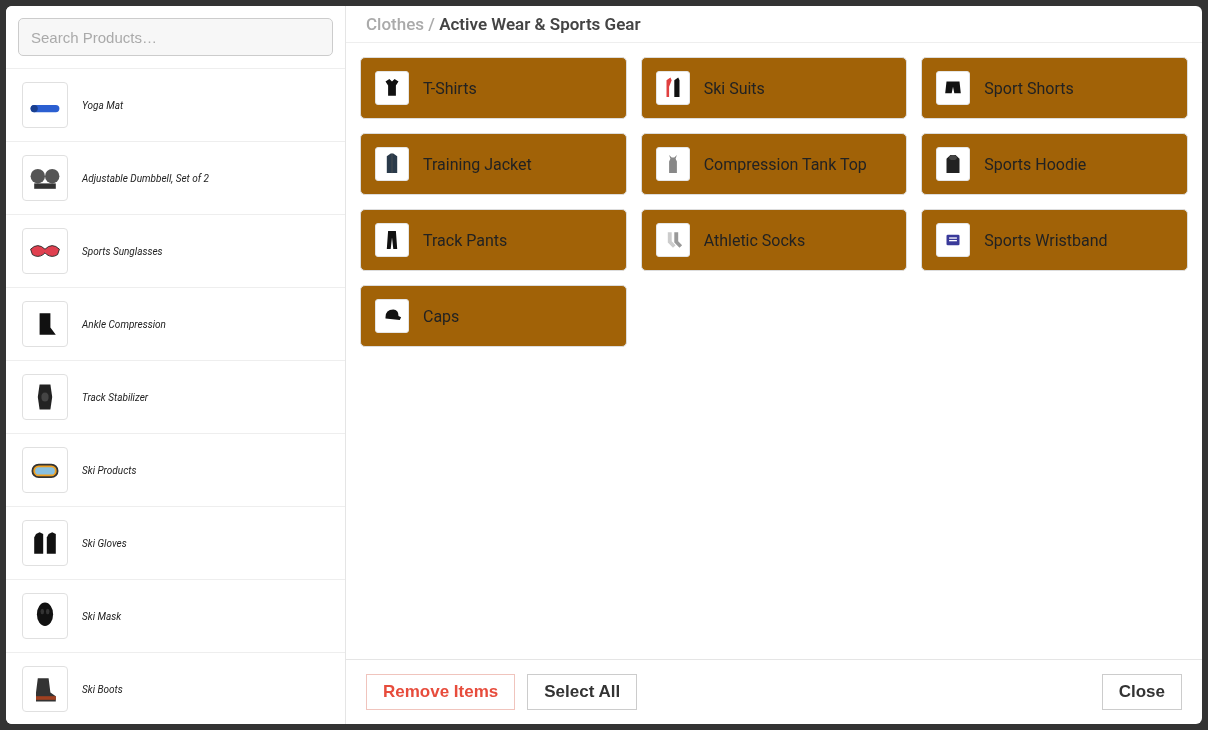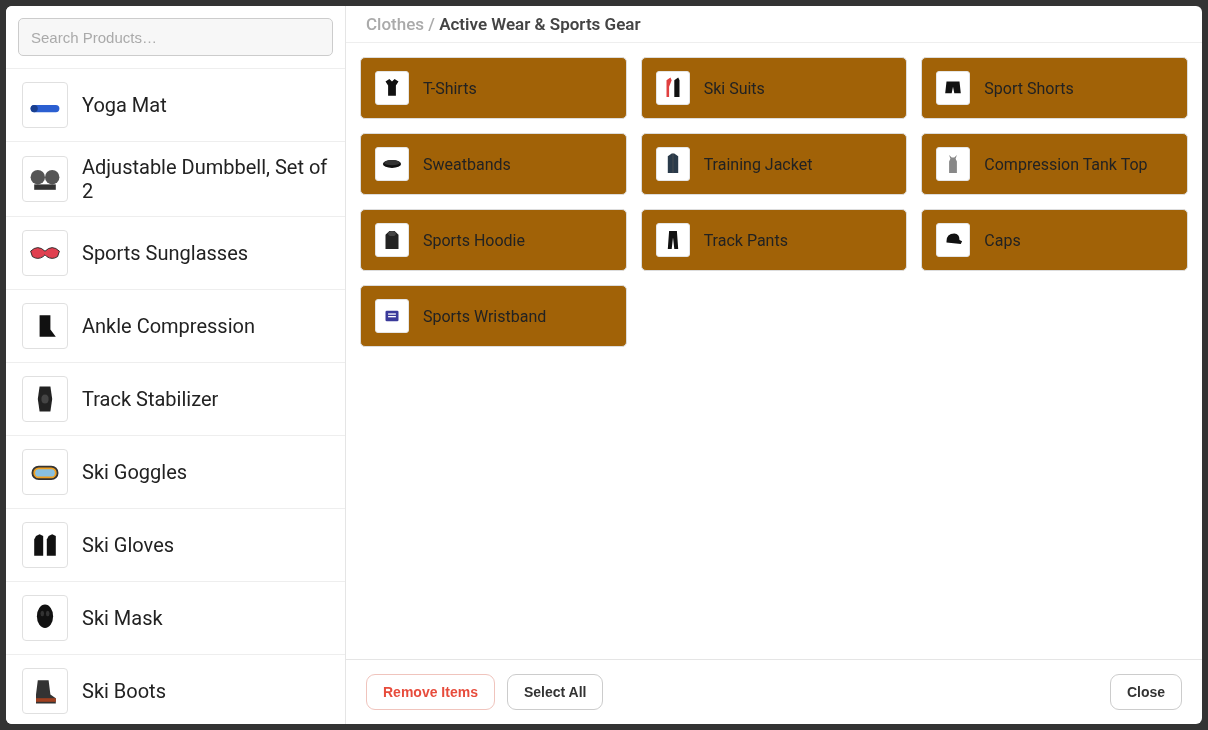--- a/index.html
+++ b/index.html
@@ -71,22 +71,23 @@
       align-items: center;
       justify-content: center;
       background: #fff;
       flex-shrink: 0;
     }
     .thumb svg {
       width: 36px;
       height: 36px;
     }
     .sidebar-label {
-      font-size: 20px;
+      font-size: 10px;
       color: #222;
+      font-style: italic;
     }
     .main {
       flex: 1;
       display: flex;
       flex-direction: column;
     }
     .breadcrumb {
       padding: 8px 20px;
       border-bottom: 1px solid #eee;
       font-size: 17px;
@@ -142,23 +143,23 @@
       border-top: 1px solid #e5e5e5;
       padding: 14px 20px;
       display: flex;
       align-items: center;
       gap: 12px;
     }
     .btn {
       height: 36px;
       padding: 0 16px;
       border: 1px solid #ccc;
-      border-radius: 9px;
-      background: #fff;
-      font-size: 14px;
+      border-radius: 0;
+      background: #fff;
+      font-size: 17px;
       font-weight: 600;
       cursor: pointer;
       display: flex;
       align-items: center;
       color: #333;
     }
     .btn-danger {
       color: #e74c3c;
       border-color: #f0c4bd;
     }
@@ -219,21 +220,21 @@
           </div>
           <span class="sidebar-label">Track Stabilizer</span>
         </div>
         <div class="sidebar-item">
           <div class="thumb">
             <svg viewBox="0 0 40 40">
               <rect x="6" y="14" width="28" height="14" rx="7" fill="#f0a020" stroke="#333" stroke-width="2"></rect>
               <rect x="9" y="17" width="22" height="8" rx="4" fill="#88c0e0"></rect>
             </svg>
           </div>
-          <span class="sidebar-label">Ski Goggles</span>
+          <span class="sidebar-label">Ski Products</span>
         </div>
         <div class="sidebar-item">
           <div class="thumb">
             <svg viewBox="0 0 40 40">
               <path d="M8 14 L8 32 L18 32 L18 10 L14 8 L10 10 Z" fill="#111"></path>
               <path d="M22 14 L22 32 L32 32 L32 10 L28 8 L24 10 Z" fill="#111"></path>
             </svg>
           </div>
           <span class="sidebar-label">Ski Gloves</span>
         </div>
@@ -286,29 +287,20 @@
           <div class="card-thumb">
             <svg viewBox="0 0 40 40">
               <path d="M10 10 L30 10 L32 28 L22 28 L20 18 L18 28 L8 28 Z" fill="#111"></path>
             </svg>
           </div>
           <span class="card-label">Sport Shorts</span>
         </div>
         <div class="card">
           <div class="card-thumb">
             <svg viewBox="0 0 40 40">
-              <ellipse cx="20" cy="20" rx="14" ry="6" fill="#111"></ellipse>
-              <ellipse cx="20" cy="18" rx="12" ry="4" fill="#333"></ellipse>
-            </svg>
-          </div>
-          <span class="card-label">Sweatbands</span>
-        </div>
-        <div class="card">
-          <div class="card-thumb">
-            <svg viewBox="0 0 40 40">
               <path d="M12 8 L18 4 L22 4 L28 8 L28 34 L12 34 Z" fill="#2a3a4a"></path>
               <line x1="20" y1="4" x2="20" y2="34" stroke="#555" stroke-width="1"></line>
             </svg>
           </div>
           <span class="card-label">Training Jacket</span>
         </div>
         <div class="card">
           <div class="card-thumb">
             <svg viewBox="0 0 40 40">
               <path d="M14 6 L16 12 L14 16 L14 34 L26 34 L26 16 L24 12 L26 6 L22 10 L18 10 Z" fill="#888"></path>
@@ -329,34 +321,43 @@
           <div class="card-thumb">
             <svg viewBox="0 0 40 40">
               <path d="M14 6 L26 6 L28 34 L22 34 L20 16 L18 34 L12 34 Z" fill="#111"></path>
             </svg>
           </div>
           <span class="card-label">Track Pants</span>
         </div>
         <div class="card">
           <div class="card-thumb">
             <svg viewBox="0 0 40 40">
-              <path d="M10 22 Q10 10 22 10 Q30 10 30 20 L34 22 L32 26 L10 24 Z" fill="#111"></path>
-            </svg>
-          </div>
-          <span class="card-label">Caps</span>
+              <path d="M12 8 L18 8 L18 22 L24 28 L20 32 L12 24 Z" fill="#ccc"></path>
+              <path d="M22 8 L28 8 L28 22 L34 28 L30 32 L22 24 Z" fill="#999"></path>
+            </svg>
+          </div>
+          <span class="card-label">Athletic Socks</span>
         </div>
         <div class="card">
           <div class="card-thumb">
             <svg viewBox="0 0 40 40">
               <rect x="10" y="12" width="20" height="16" rx="2" fill="#3a3a9a"></rect>
               <rect x="14" y="16" width="12" height="2" fill="#fff"></rect>
               <rect x="14" y="20" width="12" height="2" fill="#fff"></rect>
             </svg>
           </div>
           <span class="card-label">Sports Wristband</span>
+        </div>
+        <div class="card">
+          <div class="card-thumb">
+            <svg viewBox="0 0 40 40">
+              <path d="M10 22 Q10 10 22 10 Q30 10 30 20 L34 22 L32 26 L10 24 Z" fill="#111"></path>
+            </svg>
+          </div>
+          <span class="card-label">Caps</span>
         </div>
       </div>
     <div class="footer">
       <button class="btn btn-danger">Remove Items</button>
       <button class="btn">Select All</button>
       <div class="spacer"></div>
       <button class="btn">Close</button>
     </div>
   </main>
 </div>

